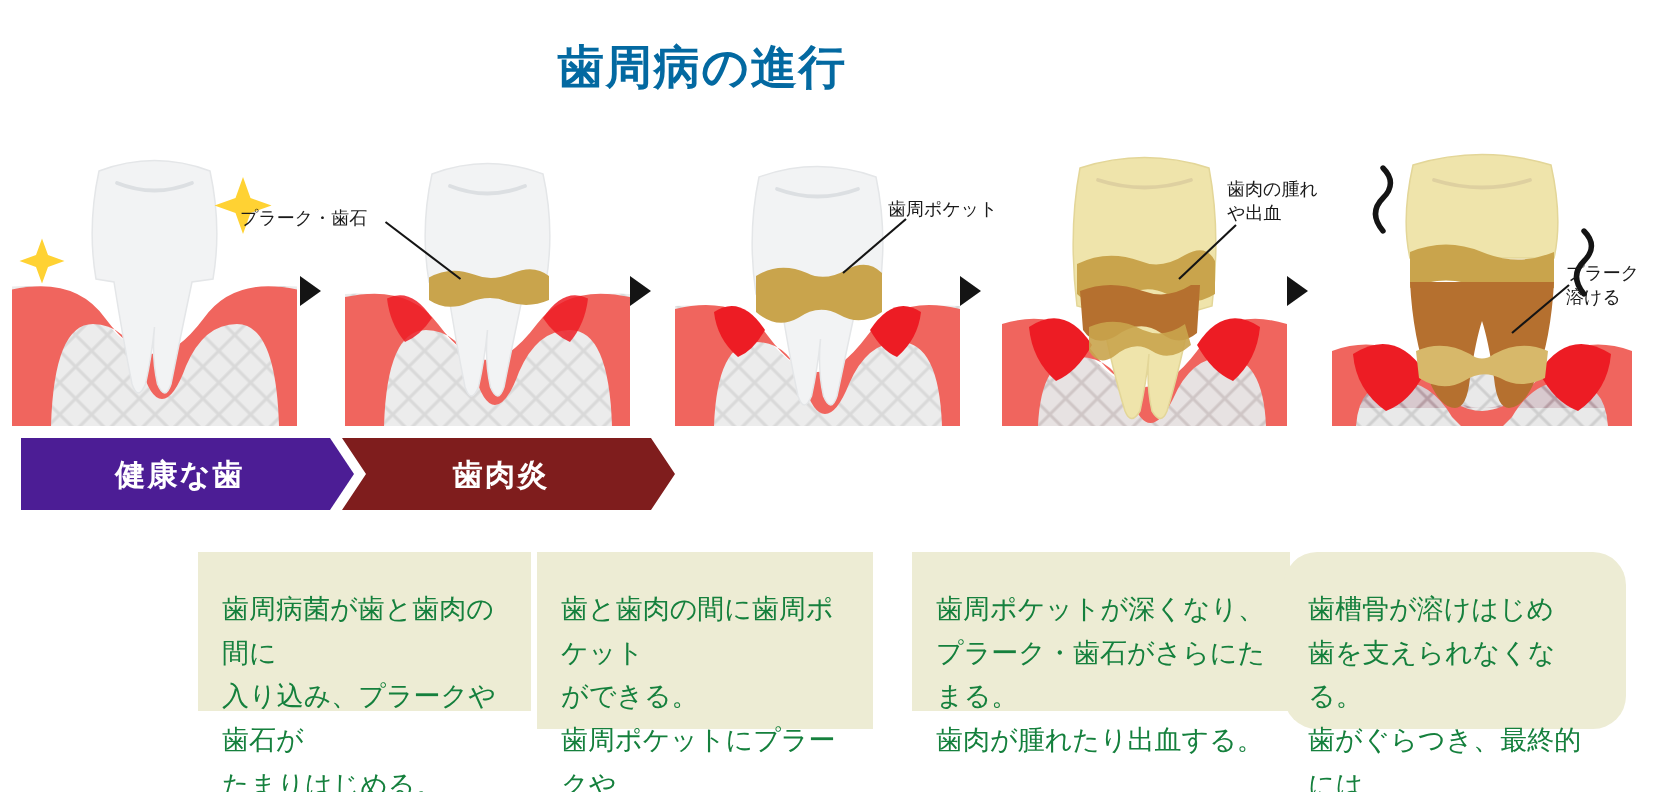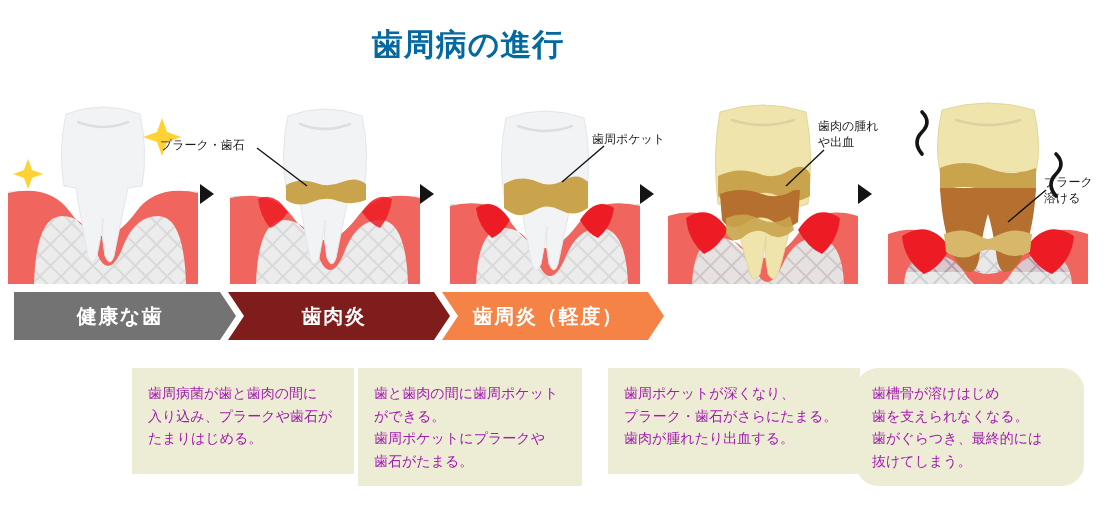--- a/index.html
+++ b/index.html
@@ -54,22 +54,22 @@
     display:flex;align-items:center;justify-content:center;
     color:#ffffff;font-size:20px;font-weight:bold;
     letter-spacing:1.5px;
   }
   .chev span{position:relative;z-index:2;margin-left:-10px;}
 
   
   .caption-box{
     position:absolute;top:368px;
     background:#edecd4;
-    font-size:14px;line-height:1.62;color:#a21caf;
-    padding:14px 14px 12px 16px;
+    font-size:18px;line-height:1.62;color:#15803d;
+    padding:24px 14px 12px 16px;
     white-space:pre-line;
     box-sizing:border-box;
   }
 </style>
 </head>
 <body>
 
 <div id="page-title">歯周病の進行</div>
 
 <div id="illustrations">
@@ -241,28 +241,25 @@
   <div class="annot" style="left:1044px;top:78px;">プラーク
 溶ける</div>
   <div class="annot-line" style="left:1006px;top:92px;">
     <svg width="46" height="40">
         <path d="M40 2 L2 34" stroke="#141414" stroke-width="1.4" fill="none"></path>
       </svg>
   </div>
 </div>
 
 <div id="stage-band">
-  <div class="chev" style="width:222px;background:#737373;clip-path:polygon(0 0,206px 0,222px 24px,206px 48px,0 48px);">
+  <div class="chev" style="width:222px;background:#4c1d95;clip-path:polygon(0 0,206px 0,222px 24px,206px 48px,0 48px);">
     <span>健康な歯</span>
   </div>
   <div class="chev" style="width:222px;margin-left:-8px;background:#7f1d1d;clip-path:polygon(0 0,206px 0,222px 24px,206px 48px,0 48px,16px 24px);">
     <span>歯肉炎</span>
-  </div>
-  <div class="chev" style="width:222px;margin-left:-8px;background:#f58345;clip-path:polygon(0 0,206px 0,222px 24px,206px 48px,0 48px,16px 24px);">
-    <span>歯周炎（軽度）</span>
   </div>
 </div>
 
 <div class="caption-box" style="left:132px;width:222px;height:106px;">歯周病菌が歯と歯肉の間に
 入り込み、プラークや歯石が
 たまりはじめる。</div>
 
 <div class="caption-box" style="left:358px;width:224px;height:118px;">歯と歯肉の間に歯周ポケット
 ができる。
 歯周ポケットにプラークや

